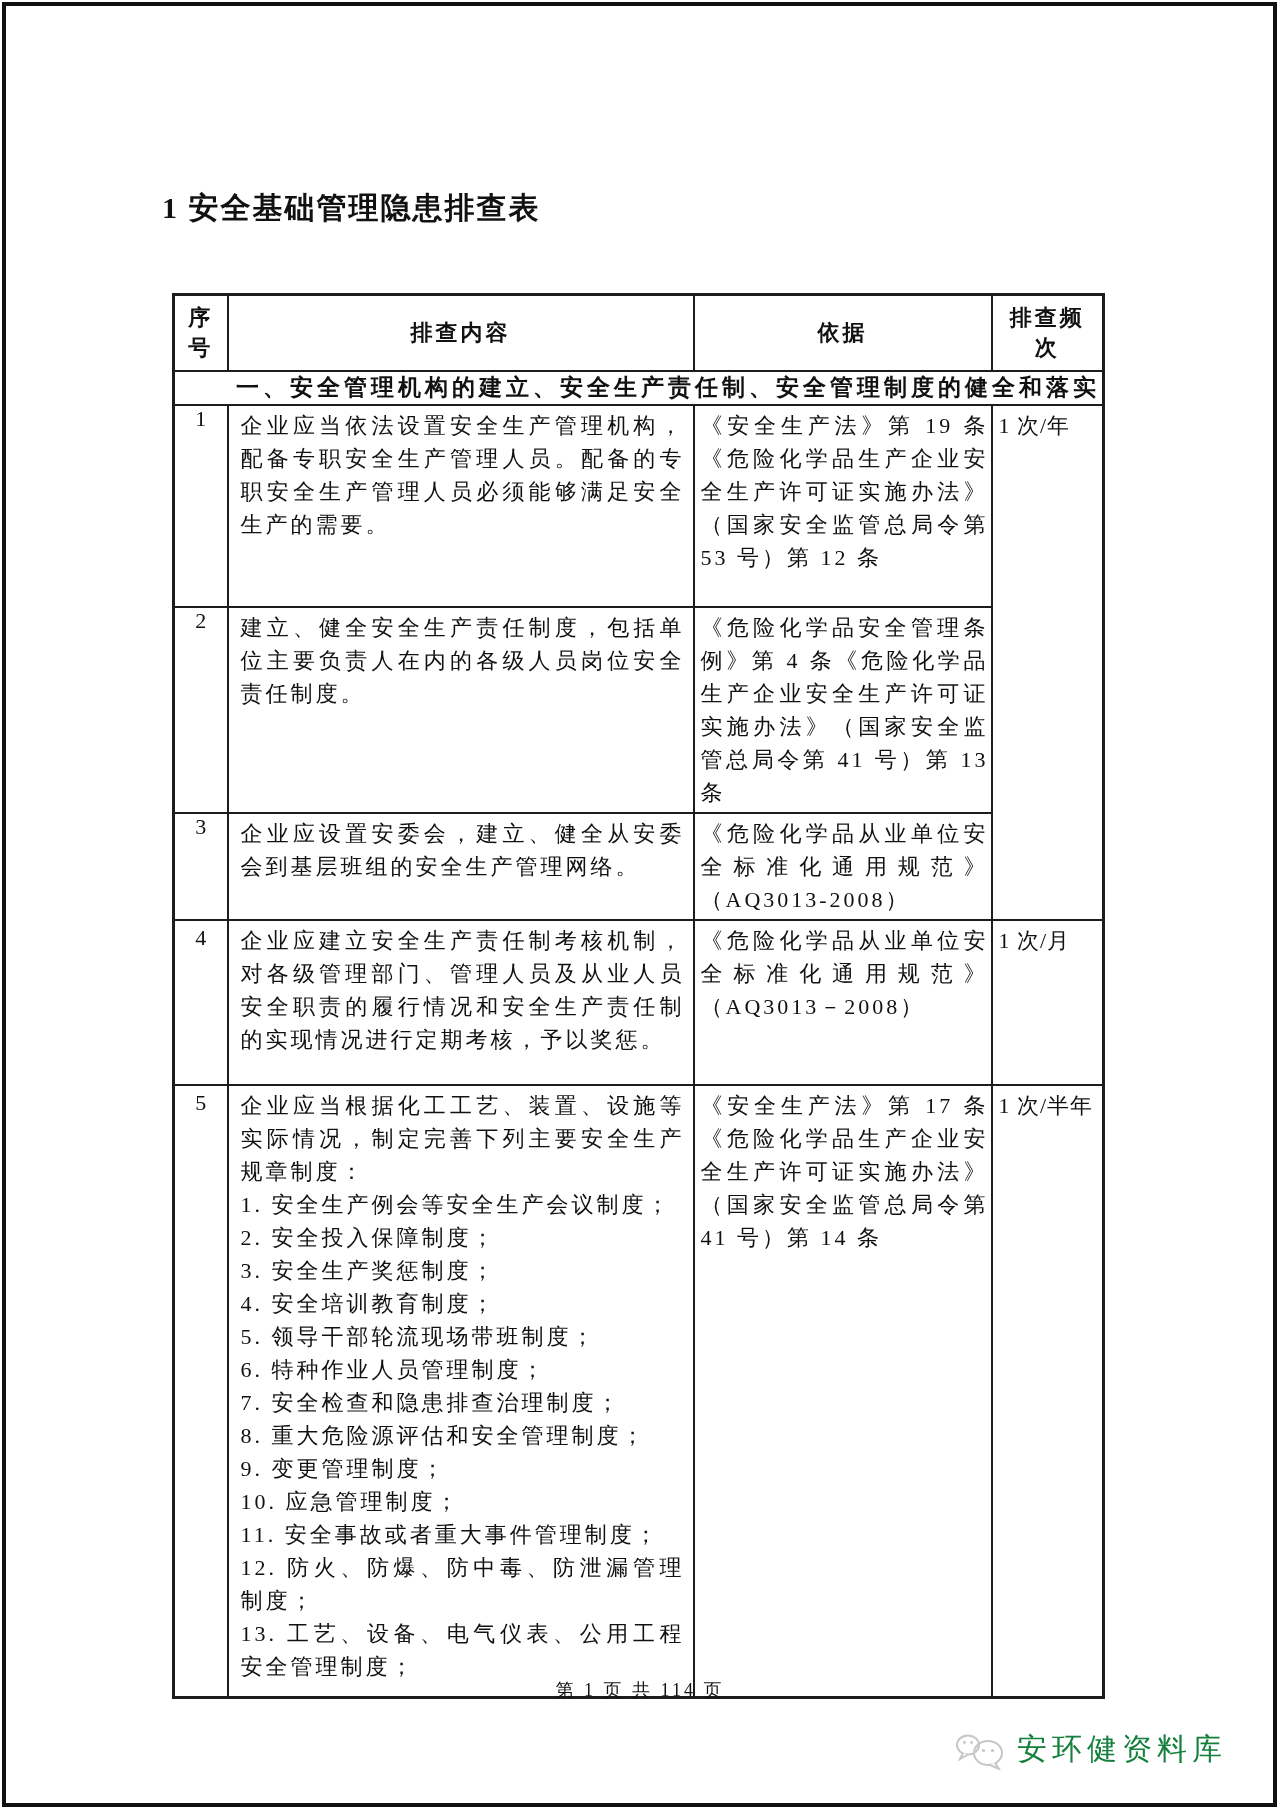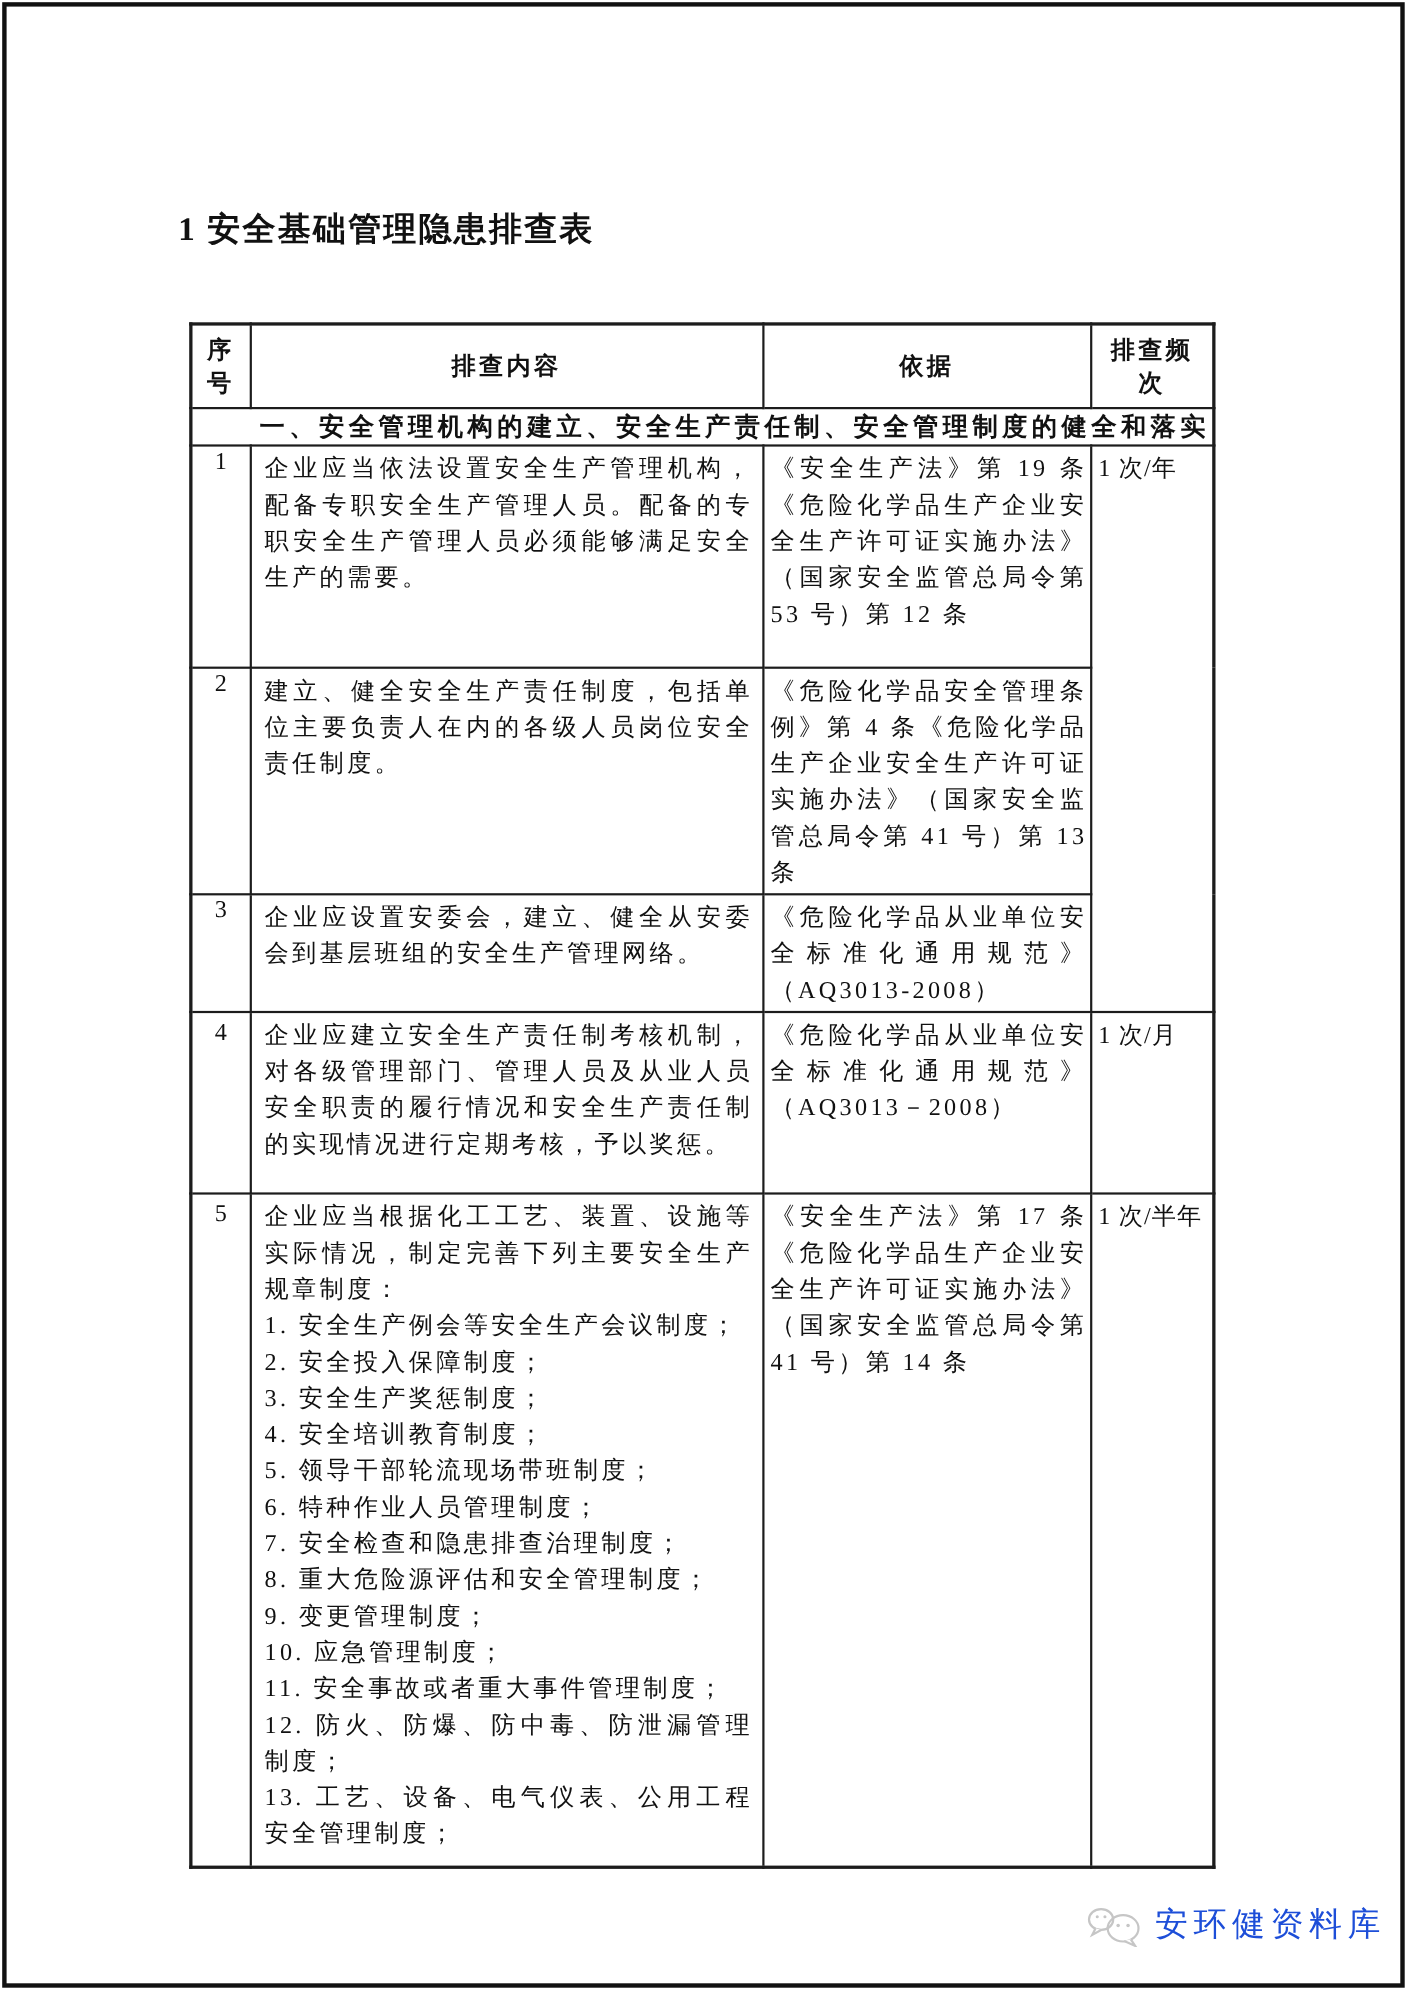--- a/index.html
+++ b/index.html
@@ -110,25 +110,25 @@
     left: 0;
     top: 1678px;
     width: 100%;
     text-align: center;
     font-size: 18px;
     letter-spacing: 3px;
   }
   .watermark {
     position: absolute;
     top: 1729px;
-    right: 20px;
+    right: 53px;
     display: flex;
     align-items: center;
     gap: 10px;
-    color: #1d4ed8;
+    color: #15803d;
     text-shadow: 1px 1px 0 #ffffff;
   }
   .watermark .wm-text {
     font-size: 30px;
     letter-spacing: 5px;
     white-space: nowrap;
   }
   .watermark svg { display: block; }
 </style>
 </head>
@@ -199,20 +199,21 @@
 10. 应急管理制度；
 11. 安全事故或者重大事件管理制度；
 12. 防火、防爆、防中毒、防泄漏管理制度；
 13. 工艺、设备、电气仪表、公用工程安全管理制度；</td>
         <td class="basis-cell">《安全生产法》第 17 条《危险化学品生产企业安全生产许可证实施办法》（国家安全监管总局令第 41 号）第 14 条</td>
         <td class="freq-cell">1 次/半年</td>
       </tr>
     </tbody>
   </table>
 
+  <div class="page-footer">第 1 页 共 114 页</div>
 
   <div class="watermark">
     <span>
       <svg width="52" height="40" viewBox="0 0 52 40" fill="none" stroke="#c6c6c6" stroke-width="2">
         <ellipse cx="13" cy="15" rx="11" ry="9.5"></ellipse>
         <path d="M8 23 L5 29 L13 24.5" fill="#ffffff" stroke="#c6c6c6"></path>
         <ellipse cx="33" cy="23" rx="14" ry="12"></ellipse>
         <path d="M40 33 L44 39 L34 34.5" fill="#ffffff" stroke="#c6c6c6"></path>
         <circle cx="9.5" cy="12.5" r="1.4" fill="#c6c6c6" stroke="none"></circle>
         <circle cx="16.5" cy="12.5" r="1.4" fill="#c6c6c6" stroke="none"></circle>

